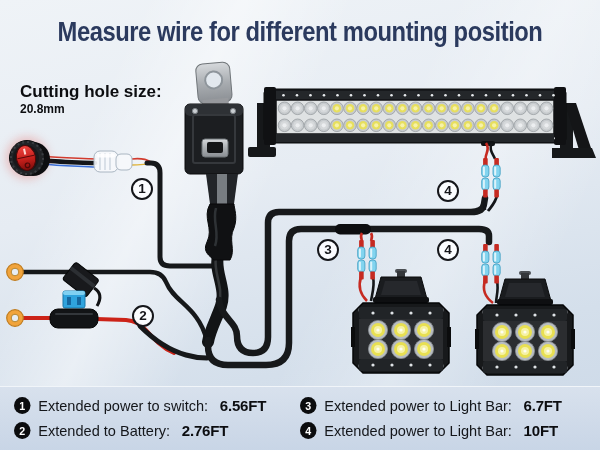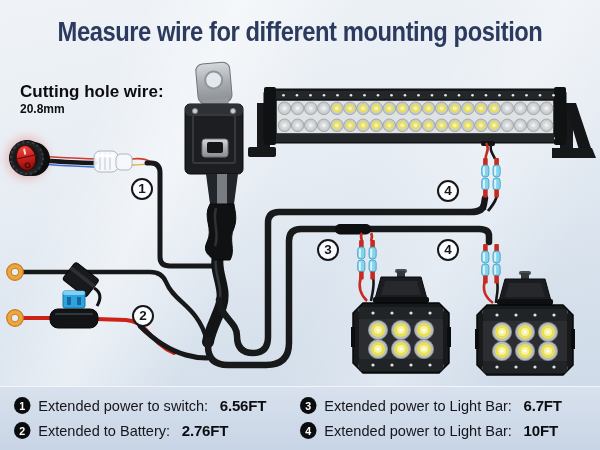--- a/index.html
+++ b/index.html
@@ -33,21 +33,21 @@
   .legend-val{font-size:15.5px;font-weight:bold;color:#0c0d10;margin-left:4px;letter-spacing:-.2px;}
 </style>
 </head>
 <body>
 
 <div class="stage">
 
   <div class="title">Measure wire for different mounting position</div>
 
   <div class="note">
-    <div class="note-l1">Cutting hole wire:</div>
+    <div class="note-l1">Cutting hole size:</div>
     <div class="note-l2">20.8mm</div>
   </div>
 
   <div class="legend-band"></div>
 
   <svg class="diagram-svg" width="600" height="450" viewBox="0 0 600 450">
     <defs>
       <linearGradient id="silverGrad" x1="0" y1="0" x2="0" y2="1">
         <stop offset="0" stop-color="#d6d9dc"></stop>
           <stop offset=".5" stop-color="#a9adb1"></stop>

